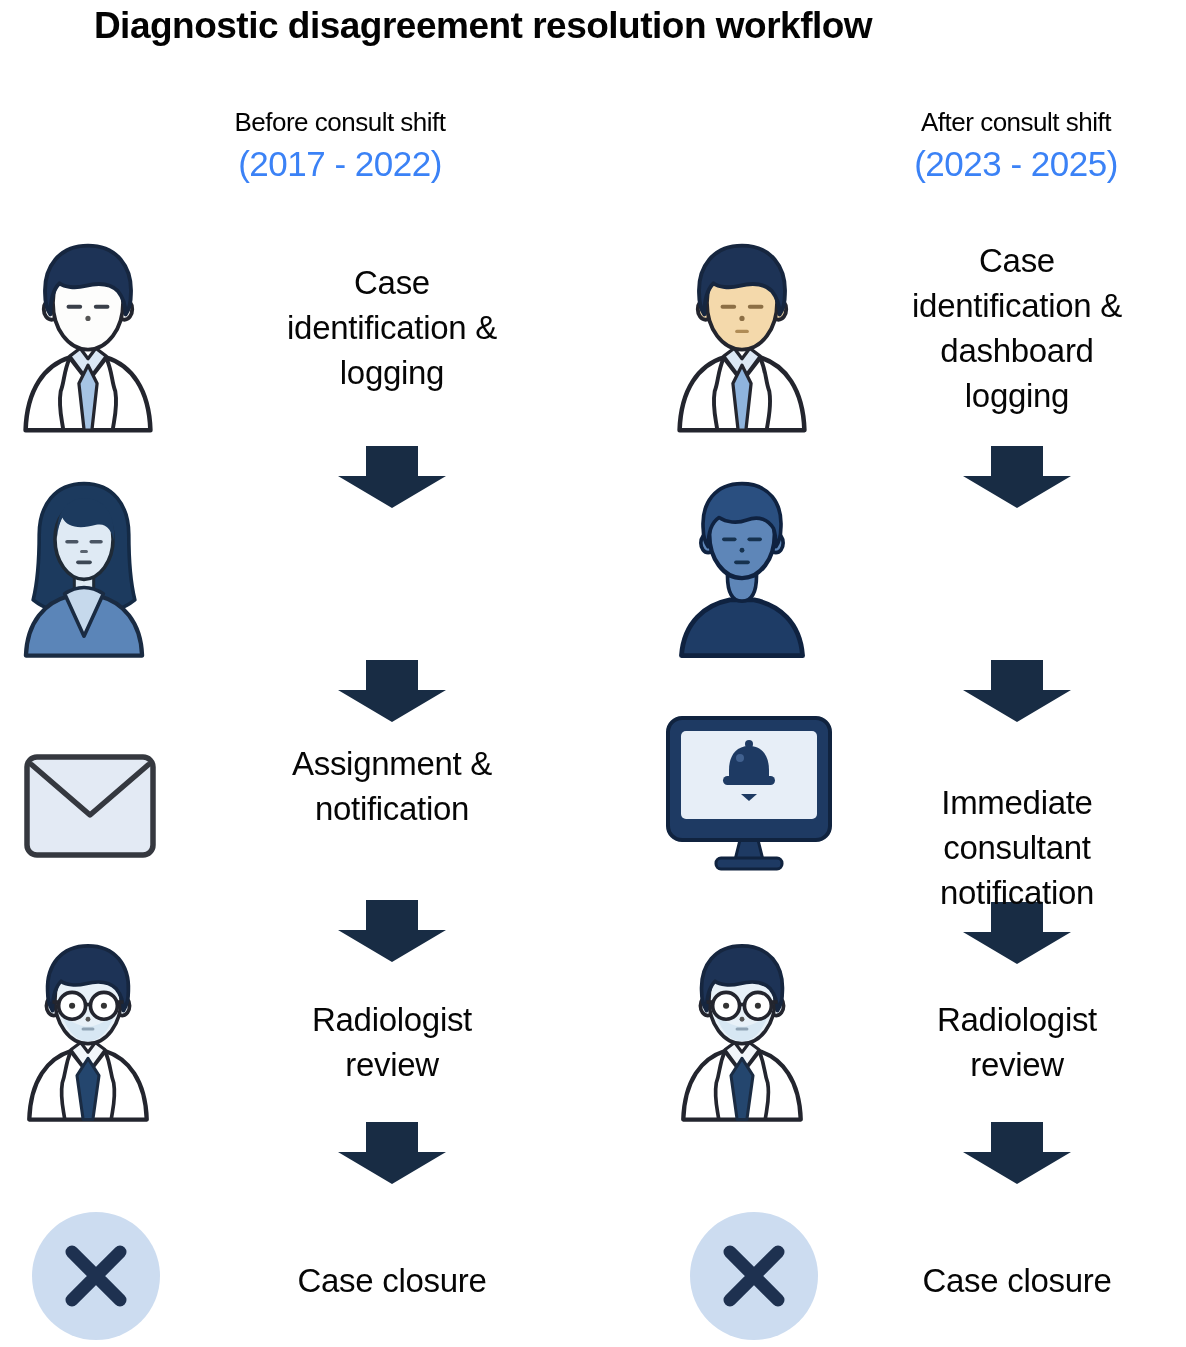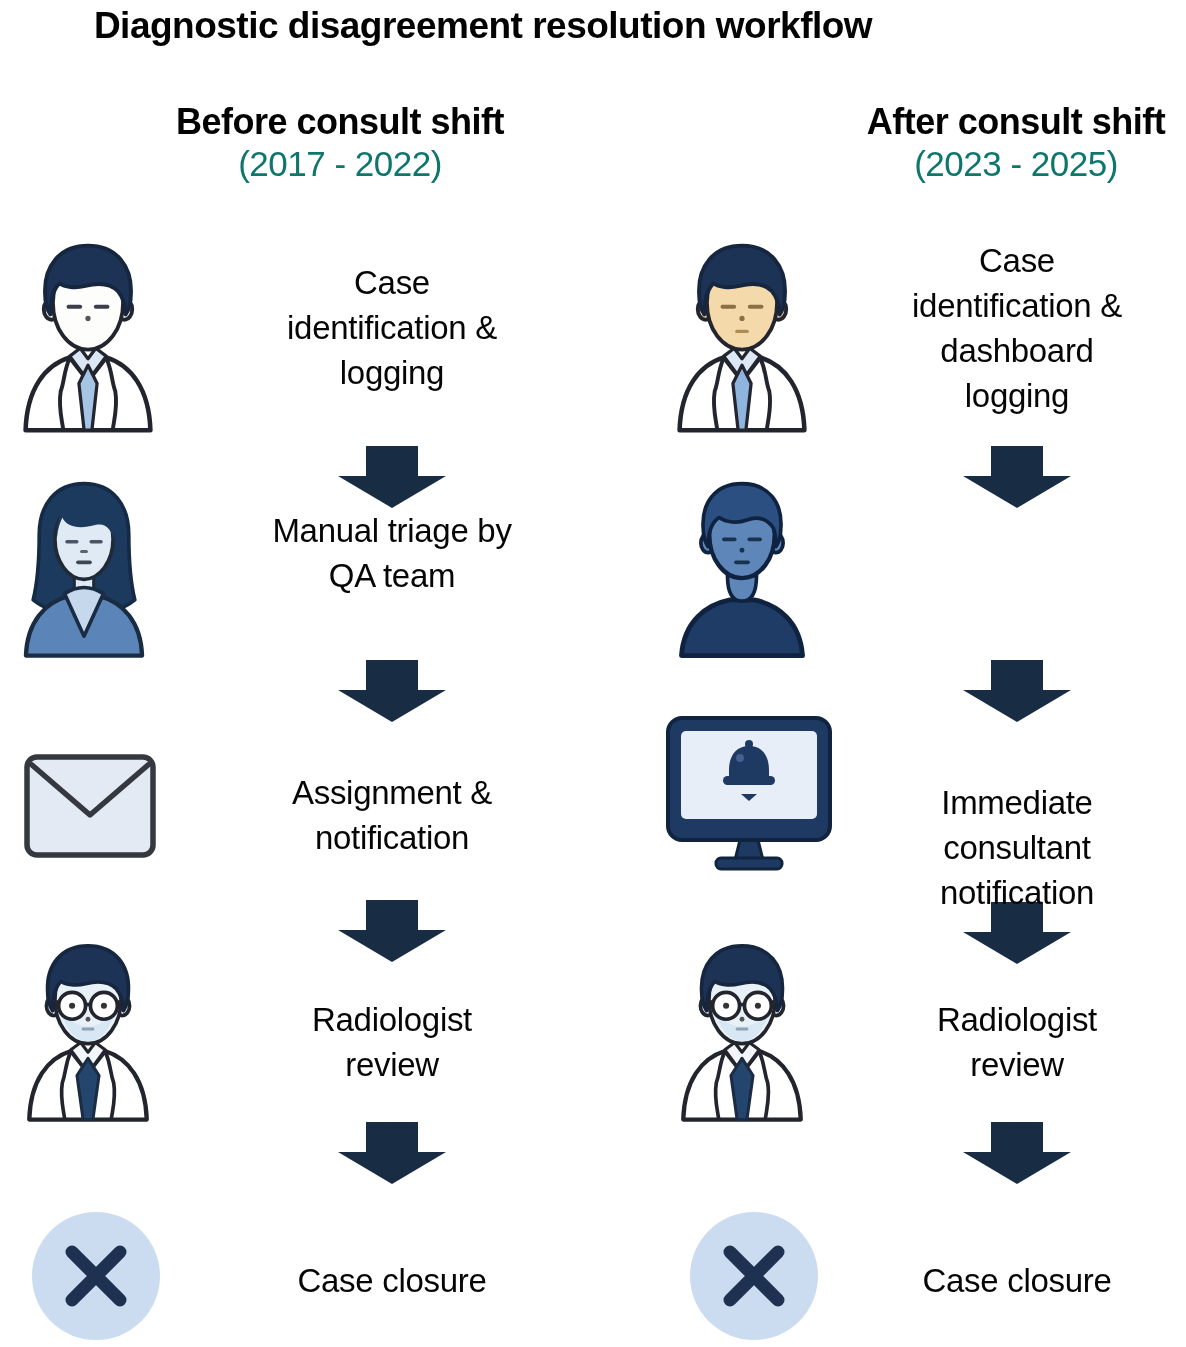--- a/index.html
+++ b/index.html
@@ -5,31 +5,31 @@
   html,body{margin:0;padding:0;background:#ffffff;}
   .canvas{
     position:relative;width:1186px;height:1347px;background:#ffffff;
     font-family:"Liberation Sans", sans-serif;color:#060606;overflow:hidden;
   }
   .title{
     position:absolute;left:0;top:2px;width:966px;text-align:center;
     font-weight:bold;font-size:37px;line-height:48px;letter-spacing:-0.5px;color:#030303;
   }
   .hdr{position:absolute;text-align:center;letter-spacing:-0.5px;}
-  .hdr .h1{font-weight:bold;font-size:36px;line-height:44px;color:#030303;}
-  .hdr .h2{font-size:35px;line-height:40px;color:#0f766e;}
+  .hdr .h1{font-weight:normal;font-size:26px;line-height:44px;color:#030303;}
+  .hdr .h2{font-size:35px;line-height:40px;color:#3b82f6;}
   #hdr-left{left:155px;top:100px;width:370px;}
   #hdr-right{left:831px;top:100px;width:370px;}
   .step-label{
     position:absolute;text-align:center;font-size:33px;line-height:45px;
     letter-spacing:-0.3px;white-space:pre-line;color:#060606;
   }
   #t-l1{left:242px;top:260px;width:300px;}
   #t-l2{left:227px;top:508px;width:330px;}
-  #t-l3{left:242px;top:770px;width:300px;}
+  #t-l3{left:242px;top:741px;width:300px;}
   #t-l4{left:242px;top:997px;width:300px;}
   #t-l5{left:242px;top:1258px;width:300px;}
   #t-r1{left:867px;top:238px;width:300px;}
   #t-r2{left:852px;top:492px;width:330px;}
   #t-r3{left:867px;top:780px;width:300px;}
   #t-r4{left:867px;top:997px;width:300px;}
   #t-r5{left:867px;top:1258px;width:300px;}
   .icon{position:absolute;}
   .icon svg{display:block;width:100%;height:100%;}
   #i-l1{left:10px;top:234px;width:156px;height:200px;}
@@ -237,22 +237,20 @@
   <div class="arrow" id="a-r3"><svg viewBox="0 0 108 62">
         <path d="M28 0 H80 V30 H108 L54 62 L0 30 H28 Z" fill="#182c44"></path>
       </svg></div>
   <div class="arrow" id="a-r4"><svg viewBox="0 0 108 62">
         <path d="M28 0 H80 V30 H108 L54 62 L0 30 H28 Z" fill="#182c44"></path>
       </svg></div>
 
   <div class="step-label" id="t-l1">Case
 identification &amp;
 logging</div>
-  <div class="step-label" id="t-l2">Manual triage by
-QA team</div>
   <div class="step-label" id="t-l3">Assignment &amp;
 notification</div>
   <div class="step-label" id="t-l4">Radiologist
 review</div>
   <div class="step-label" id="t-l5">Case closure</div>
   <div class="step-label" id="t-r1">Case
 identification &amp;
 dashboard
 logging</div>
   <div class="step-label" id="t-r3">Immediate

